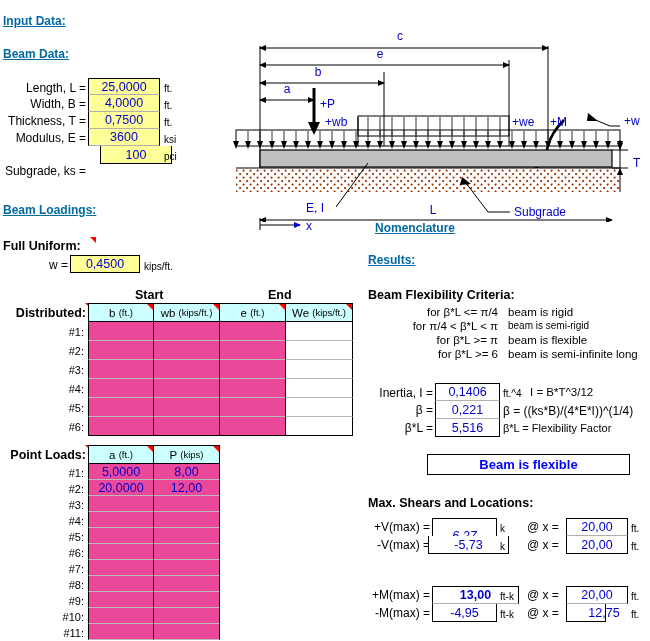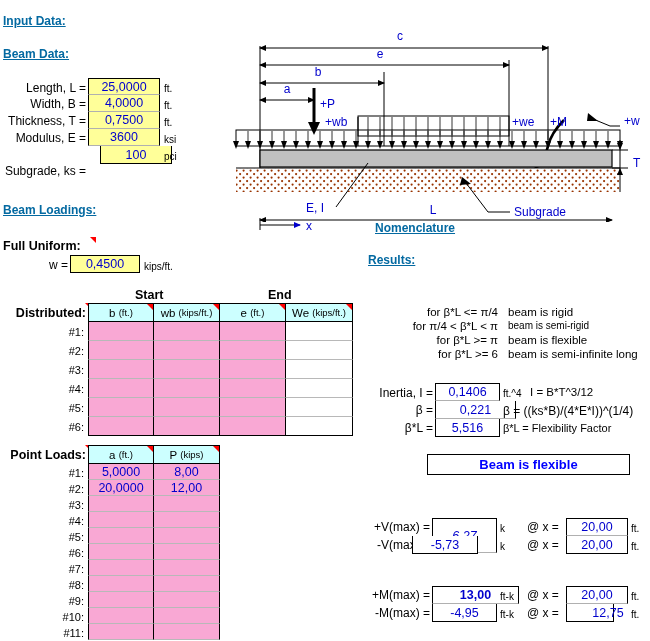--- a/index.html
+++ b/index.html
@@ -44,21 +44,21 @@
   .thead{
     position:absolute;box-sizing:border-box;
     background:#ccffff;border:1px solid #000;
     font-size:11.5px;color:#000;
     display:flex;align-items:center;justify-content:center;
     white-space:nowrap;
   }
   .thead .u{font-size:9.5px;}
   .trow{
     position:absolute;box-sizing:border-box;
-    background:#f9a8d4;border-left:1px solid #000;border-right:1px solid #000;
+    background:#ec4899;border-left:1px solid #000;border-right:1px solid #000;
     border-bottom:1px solid #b8b8b8;
     color:#0000cc;font-size:12.5px;
     display:flex;align-items:center;justify-content:center;
     white-space:nowrap;
   }
   .trow.white{background:#ffffff;}
   .trow.last{border-bottom:1px solid #000;}
   .rnum{position:absolute;font-size:11px;color:#000;text-align:right;white-space:nowrap;}
 
   
@@ -210,73 +210,75 @@
       <div class="trow" style="left: 88px; top: 608px; width: 66px; height: 16px;"></div>
       <div class="trow" style="left: 154px; top: 608px; width: 66px; height: 16px; border-left: none;"></div>
       <div class="rnum" style="left: 30px; top: 627px; width: 54px;">#11:</div>
       <div class="trow" style="left: 88px; top: 624px; width: 66px; height: 16px;"></div>
       <div class="trow" style="left: 154px; top: 624px; width: 66px; height: 16px; border-left: none;"></div>
     </div>
 
   <div class="abs hdr" style="left:375px;top:221px;">Nomenclature</div>
   <div class="abs hdr" style="left:368px;top:253px;">Results:</div>
 
+  <div class="abs sub" style="left:368px;top:288px;">Beam Flexibility Criteria:</div>
 
   <div class="abs lbl rt" style="left:368px;top:306px;width:130px;font-size:11.5px;">for β*L &lt;= π/4</div>
   <div class="abs lbl" style="left:508px;top:306px;font-size:11.5px;">beam is rigid</div>
   <div class="abs lbl rt" style="left:368px;top:320px;width:130px;font-size:11.5px;">for π/4 &lt; β*L &lt; π</div>
   <div class="abs lbl" style="left:508px;top:320px;font-size:10px;">beam is semi-rigid</div>
   <div class="abs lbl rt" style="left:368px;top:334px;width:130px;font-size:11.5px;">for β*L &gt;= π</div>
   <div class="abs lbl" style="left:508px;top:334px;font-size:11.5px;">beam is flexible</div>
   <div class="abs lbl rt" style="left:368px;top:348px;width:130px;font-size:11.5px;">for β*L &gt;= 6</div>
   <div class="abs lbl" style="left:508px;top:348px;font-size:11.5px;">beam is semi-infinite long</div>
 
   <div class="abs lbl rt" style="left:360px;top:386px;width:73px;">Inertia, I =</div>
   <div class="cell res" style="left:435px;top:383px;width:65px;height:18px;border-bottom:1px solid #b0b0b0;">0,1406</div>
   <div class="abs lbl-sm" style="left:503px;top:388px;">ft.^4</div>
   <div class="abs lbl" style="left:530px;top:386px;font-size:11.5px;">I = B*T^3/12</div>
 
   <div class="abs lbl rt" style="left:360px;top:403px;width:73px;">β =</div>
-  <div class="cell res" style="left:435px;top:401px;width:81px;height:18px;border-top:none;border-bottom:1px solid #b0b0b0;">0,221</div>
+  <div class="cell res" style="left:435px;top:401px;width:65px;height:18px;border-top:none;border-bottom:1px solid #b0b0b0;">0,221</div>
   <div class="abs lbl" style="left:503px;top:404px;font-size:12px;">β = ((ks*B)/(4*E*I))^(1/4)</div>
 
   <div class="abs lbl rt" style="left:360px;top:421px;width:73px;">β*L =</div>
   <div class="cell res" style="left:435px;top:419px;width:65px;height:18px;border-top:none;">5,516</div>
   <div class="abs lbl" style="left:503px;top:422px;font-size:11px;">β*L = Flexibility Factor</div>
 
   <div class="flexbox" style="left:427px;top:454px;width:203px;height:21px;">Beam is flexible</div>
 
+  <div class="abs sub" style="left:368px;top:496px;">Max. Shears and Locations:</div>
 
   <div class="abs lbl rt" style="left:358px;top:520px;width:72px;">+V(max) =</div>
   <div class="cell res" style="left:432px;top:518px;width:65px;height:35px;border-bottom:1px solid #b0b0b0;font-style:italic;">6,27</div>
   <div class="abs lbl-sm" style="left:500px;top:523px;">k</div>
   <div class="abs lbl" style="left:527px;top:520px;">@ x =</div>
   <div class="cell res" style="left:566px;top:518px;width:62px;height:18px;border-bottom:1px solid #b0b0b0;">20,00</div>
   <div class="abs lbl-sm" style="left:631px;top:523px;">ft.</div>
 
   <div class="abs lbl rt" style="left:358px;top:538px;width:72px;">-V(max) =</div>
-  <div class="cell res" style="left:412px;top:536px;width:66px;height:18px;border-top:none;">-5,73</div>
+  <div class="cell res" style="left:428px;top:536px;width:81px;height:18px;border-top:none;">-5,73</div>
   <div class="abs lbl-sm" style="left:500px;top:541px;">k</div>
   <div class="abs lbl" style="left:527px;top:538px;">@ x =</div>
   <div class="cell res" style="left:566px;top:536px;width:62px;height:18px;border-top:none;">20,00</div>
   <div class="abs lbl-sm" style="left:631px;top:541px;">ft.</div>
 
 
   <div class="abs lbl rt" style="left:355px;top:588px;width:75px;">+M(max) =</div>
   <div class="cell res" style="left:432px;top:586px;width:87px;height:18px;border-bottom:1px solid #b0b0b0;font-weight:bold;">13,00</div>
   <div class="abs lbl-sm" style="left:500px;top:591px;">ft-k</div>
   <div class="abs lbl" style="left:527px;top:588px;">@ x =</div>
   <div class="cell res" style="left:566px;top:586px;width:62px;height:18px;border-bottom:1px solid #b0b0b0;">20,00</div>
   <div class="abs lbl-sm" style="left:631px;top:591px;">ft.</div>
 
   <div class="abs lbl rt" style="left:355px;top:606px;width:75px;">-M(max) =</div>
   <div class="cell res" style="left:432px;top:604px;width:65px;height:18px;border-top:none;">-4,95</div>
   <div class="abs lbl-sm" style="left:500px;top:609px;">ft-k</div>
   <div class="abs lbl" style="left:527px;top:606px;">@ x =</div>
-  <div class="cell res" style="left:566px;top:604px;width:48px;height:18px;border-top:none;padding-left:36px;">12,75</div>
+  <div class="cell res" style="left:566px;top:604px;width:40px;height:18px;border-top:none;padding-left:36px;">12,75</div>
   <div class="abs lbl-sm" style="left:631px;top:609px;">ft.</div>
 
 
   <svg id="diagram" viewBox="0 0 422 200">
     <defs>
       <marker id="ar" markerWidth="7" markerHeight="7" refX="6" refY="3" orient="auto">
         <path d="M0,0 L7,3 L0,6 z" fill="#000"></path>
       </marker>
       <marker id="arL" markerWidth="7" markerHeight="7" refX="1" refY="3" orient="auto">
         <path d="M7,0 L0,3 L7,6 z" fill="#000"></path>

